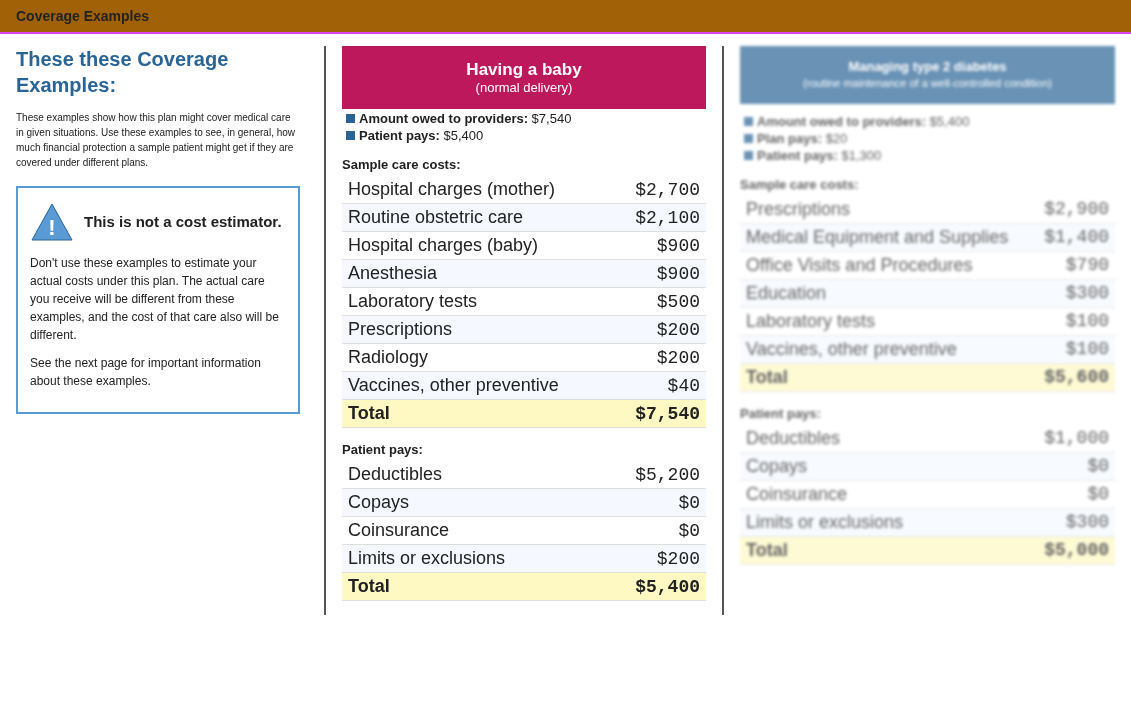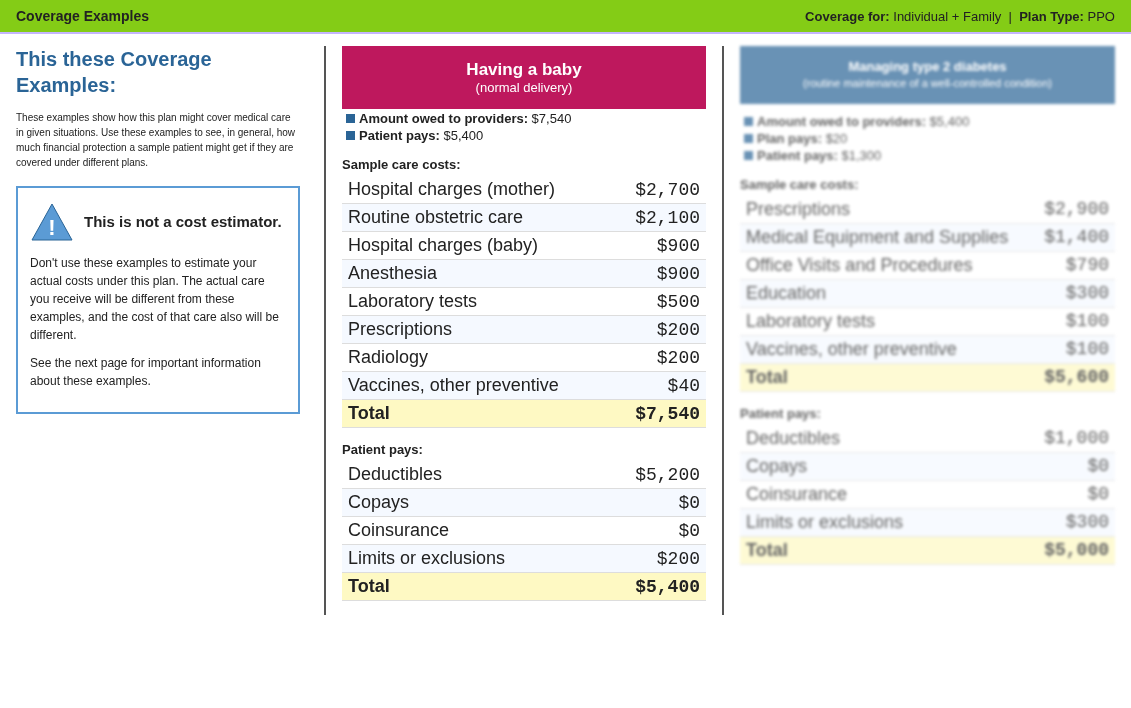--- a/index.html
+++ b/index.html
@@ -9,22 +9,22 @@
       background: #fff;
       color: #222;
       width: 1131px;
       min-height: 708px;
     }
     .header {
       display: flex;
       justify-content: space-between;
       align-items: center;
       padding: 8px 16px;
-      border-bottom: 2px solid #c4b5fd;
-      background: #84cc16;
+      border-bottom: 2px solid #d946ef;
+      background: #a16207;
     }
     .header-title {
       font-weight: bold;
       font-size: 14px;
     }
     .header-right {
       font-size: 13px;
     }
     .header-right span.label { font-weight: bold; }
     .main-content {
@@ -172,33 +172,26 @@
       font-size: 13px;
       font-weight: bold;
       line-height: 1.4;
     }
   </style>
 </head>
 <body>
 
 <div class="header">
   <span class="header-title">Coverage Examples</span>
-  <span class="header-right">
-    <span class="label">Coverage for:</span>
-    <span>Individual + Family</span>
-    &nbsp;|&nbsp;
-    <span class="label">Plan Type:</span>
-    <span>PPO</span>
-  </span>
 </div>
 
 <div class="main-content">
 
   <div class="left-col">
-    <div class="section-title">This these Coverage Examples:</div>
+    <div class="section-title">These these Coverage Examples:</div>
     <p class="description-text">These examples show how this plan might cover medical care in given situations. Use these examples to see, in general, how much financial protection a sample patient might get if they are covered under different plans.</p>
     <div class="warning-box">
       <div class="warning-box-header">
 
         <svg class="warning-icon" viewBox="0 0 44 44" xmlns="http://www.w3.org/2000/svg">
           <polygon points="22,4 42,40 2,40" fill="#5b9bd5" stroke="#2a6496" stroke-width="1"></polygon>
           <text x="22" y="35" text-anchor="middle" font-size="22" font-weight="bold" fill="white">!</text>
         </svg>
         <span class="warning-title">This is not a cost estimator.</span>
       </div>

